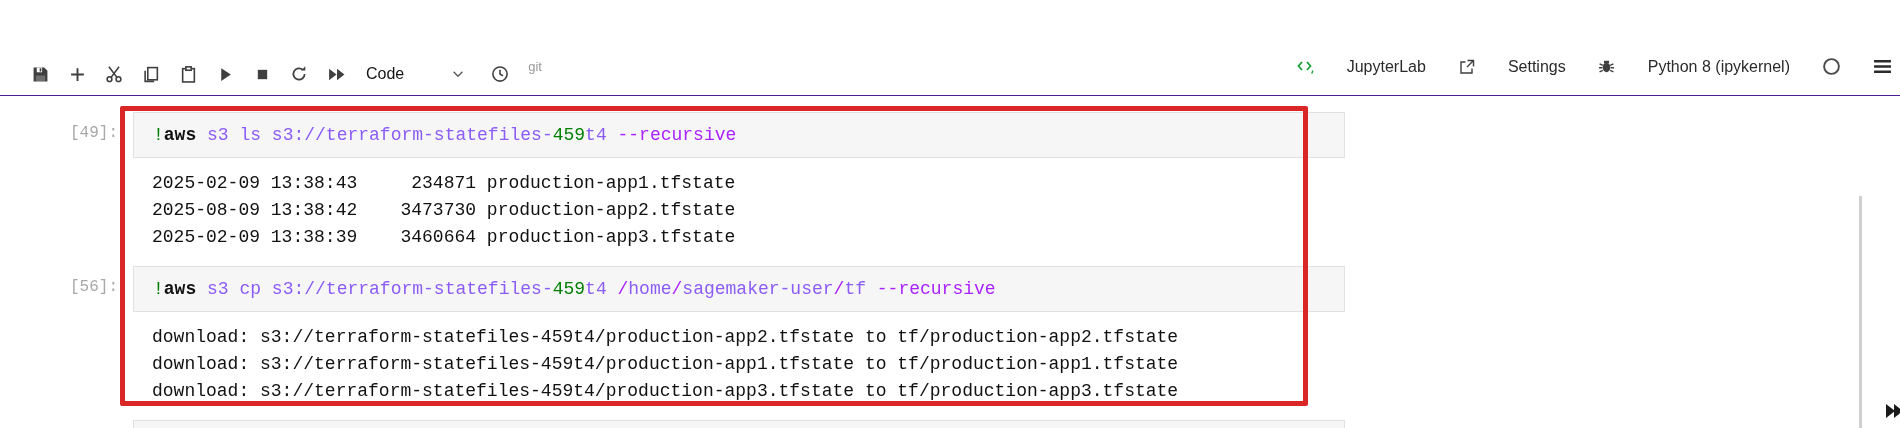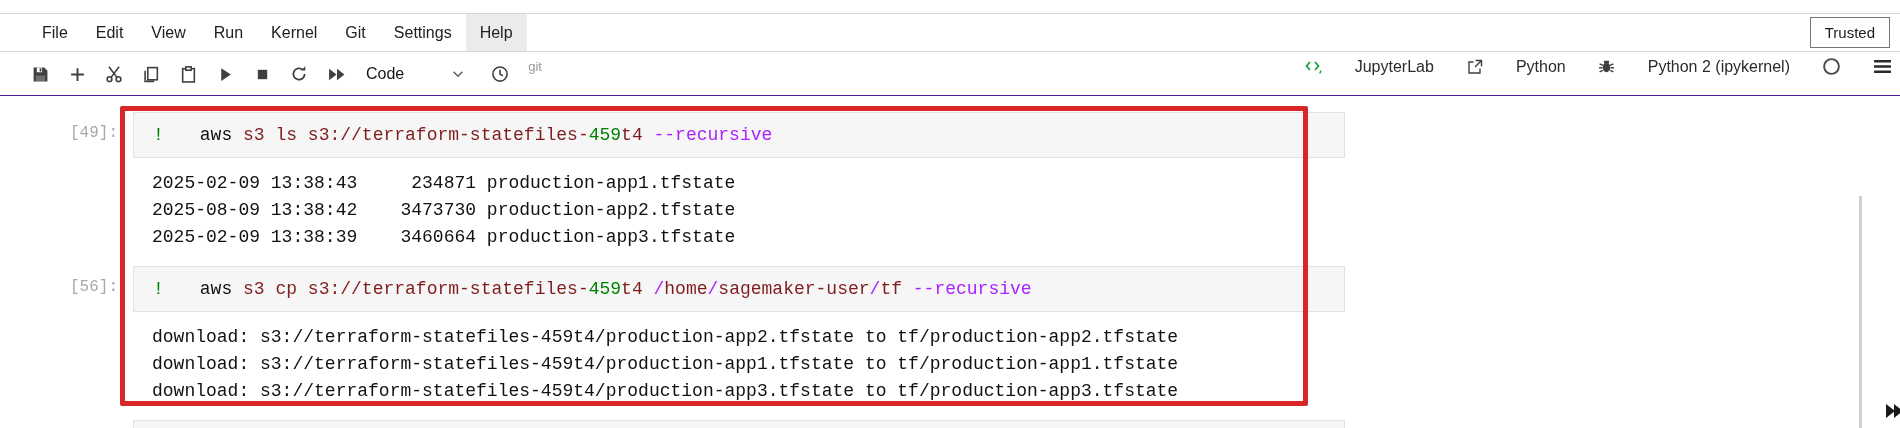--- a/index.html
+++ b/index.html
@@ -35,52 +35,39 @@
   .code-ic{color:var(--accent-green);}
 
   
   .notebook{position:absolute; left:0; top:96px; width:1900px; height:332px; background:#fff;}
   .cells{position:absolute; left:133px; top:0; width:1212px; padding-top:16px;}
   .mono{font-family:"Liberation Mono","DejaVu Sans Mono",monospace;}
   .cell{position:relative;}
   .cell .input{height:46px; width:100%; background:#f6f6f6; border:1px solid #e1e1e1;
     display:flex; align-items:center; padding-left:19px;}
   .codeline{font-size:18px; white-space:pre; color:#111;}
-  .tk-k{color:#7f1d1d;} .tk-b{color:#111; font-weight:normal;margin-left:36px;}
+  .tk-k{color:#8b5cf6;} .tk-b{color:#111; font-weight:bold;}
   .tk-g{color:var(--code-green);} .tk-p{color:var(--code-purple);}
   .prompt{position:absolute; top:12px; right:calc(100% + 15px); width:70px; text-align:right;
     font-size:16px; color:var(--prompt-gray); white-space:pre;}
   .output{margin:12px 0 15px 19px;}
   .oline{font-size:18px; line-height:27px; white-space:pre; color:#111;}
   .next-cell-strip{height:12px; width:100%; background:#f6f6f6; border:1px solid #e1e1e1;}
 
   
   .annotation{position:absolute; left:120px; top:106px; width:1188px; height:300px;
     border:5px solid var(--annotation-red); border-radius:2px; pointer-events:none; z-index:5;}
   .scrollbar{position:absolute; left:1859px; top:100px; width:3px; height:296px; background:#cfcfcf;}
   .corner-artifact{position:absolute; right:-4px; bottom:2px; color:#1a1a1a;}
 </style>
 </head>
 <body>
 
 <div class="screen">
 
-  <div class="menubar">
-    <div class="menu-items">
-        <span class="menu-item">File</span>
-        <span class="menu-item">Edit</span>
-        <span class="menu-item">View</span>
-        <span class="menu-item">Run</span>
-        <span class="menu-item">Kernel</span>
-        <span class="menu-item">Git</span>
-        <span class="menu-item">Settings</span>
-        <span class="menu-item active">Help</span>
-      </div>
-    <div class="trusted">Trusted</div>
-  </div>
 
   <div class="toolbar">
     <div class="tb-left">
       <span class="tb-btn">
         <svg width="17" height="17" viewBox="0 0 16 16">
             <path d="M1.5 1.5h10l3 3v10h-13z" fill="#3f3f3f"></path>
             <rect x="4.5" y="1.5" width="5" height="4.4" fill="#fff"></rect>
             <rect x="7.2" y="2.2" width="1.6" height="3" fill="#3f3f3f"></rect>
             <rect x="3.6" y="9" width="8.8" height="5.5" fill="#fff" opacity="0.25"></rect>
           </svg>
@@ -153,29 +140,29 @@
             <path d="M16.5 11.5c.4 1-.1 2.3-.9 3" stroke-width="1.5"></path>
           </svg>
       </span>
       <span class="lbl">JupyterLab</span>
       <span class="tb-btn">
         <svg width="16" height="16" viewBox="0 0 16 16" fill="none" stroke="#3f3f3f" stroke-width="1.4">
             <path d="M13 9.5V14H2V3h4.5"></path>
             <path d="M8.5 1.5H14.5V7.5M14 2 8 8"></path>
           </svg>
       </span>
-      <span class="lbl">Python</span>
+      <span class="lbl">Settings</span>
       <span class="tb-btn">
         <svg width="17" height="17" viewBox="0 0 16 16">
             <ellipse cx="8" cy="9" rx="3.6" ry="4.4" fill="#3f3f3f"></ellipse>
             <rect x="5.6" y="2.6" width="4.8" height="2.6" fill="#3f3f3f"></rect>
             <path d="M1.5 5.5 4.6 7M1 9.2h3M1.5 13l3-1.4M14.5 5.5 11.4 7M15 9.2h-3M14.5 13l-3-1.4" stroke="#3f3f3f" stroke-width="1.3"></path>
           </svg>
       </span>
-      <span class="lbl">Python 2 (ipykernel)</span>
+      <span class="lbl">Python 8 (ipykernel)</span>
       <span class="tb-btn">
         <svg width="19" height="19" viewBox="0 0 18 18" fill="none">
             <circle cx="9" cy="9" r="7" stroke="#4a4a4a" stroke-width="1.8"></circle>
           </svg>
       </span>
       <span class="tb-btn">
         <svg width="19" height="17" viewBox="0 0 18 16" stroke="#2b2b2b" stroke-width="2.4">
             <path d="M1 3h16M1 8h16M1 13h16"></path>
           </svg>
       </span>

